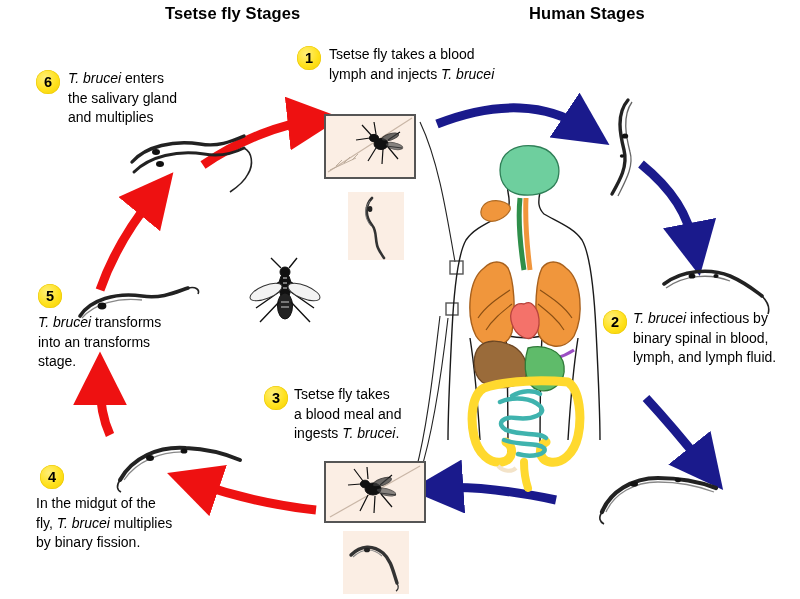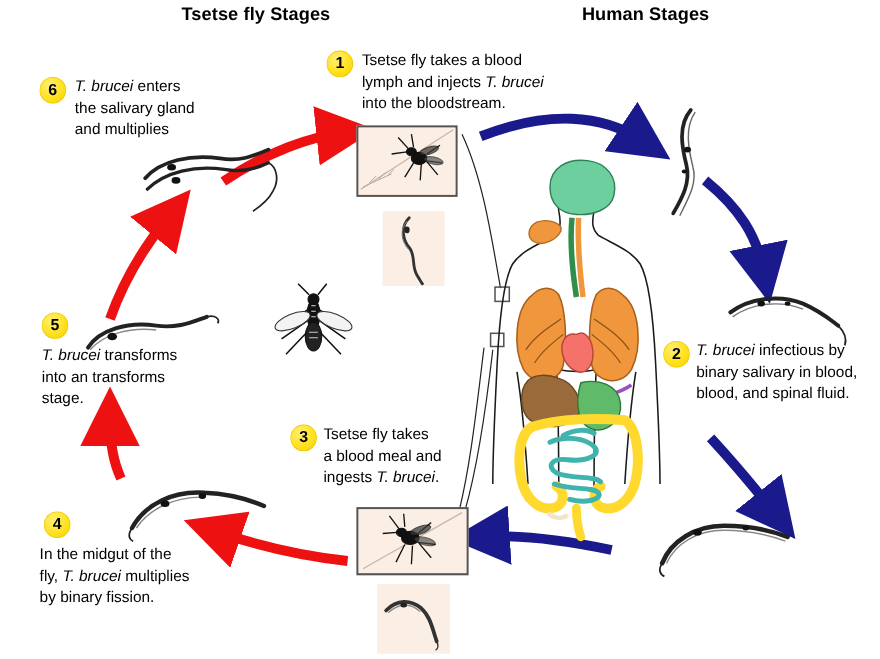--- a/index.html
+++ b/index.html
@@ -254,28 +254,27 @@
     <path d="M8,42 C24,26 52,20 78,24 C94,27 106,24 118,18" stroke="#222" stroke-width="3" fill="none" stroke-linecap="round"></path>
     <ellipse cx="30" cy="22" rx="4" ry="3" fill="#111"></ellipse>
     <ellipse cx="34" cy="34" rx="4" ry="3" fill="#111"></ellipse>
     <path d="M118,18 C126,22 128,34 122,44 C118,52 110,58 104,62" stroke="#222" stroke-width="1.6" fill="none"></path>
   </svg>
 
   <div class="badge" id="b1">1</div>
   <div class="step txt" id="t1">
     <div><span>Tsetse fly takes a blood</span></div>
     <div><span>lymph and injects </span><span class="it">T. brucei</span></div>
-    <div><span>into the bloodstream.</span></div>
   </div>
 
   <div class="badge" id="b2">2</div>
   <div class="step txt" id="t2">
     <div><span class="it">T. brucei</span><span> infectious by</span></div>
-    <div><span>binary salivary in blood,</span></div>
-    <div><span>blood, and spinal fluid.</span></div>
+    <div><span>binary spinal in blood,</span></div>
+    <div><span>lymph, and lymph fluid.</span></div>
   </div>
 
   <div class="badge" id="b3">3</div>
   <div class="step txt" id="t3">
     <div><span>Tsetse fly takes</span></div>
     <div><span>a blood meal and</span></div>
     <div><span>ingests </span><span class="it">T. brucei</span><span>.</span></div>
   </div>
 
   <div class="badge" id="b4">4</div>

